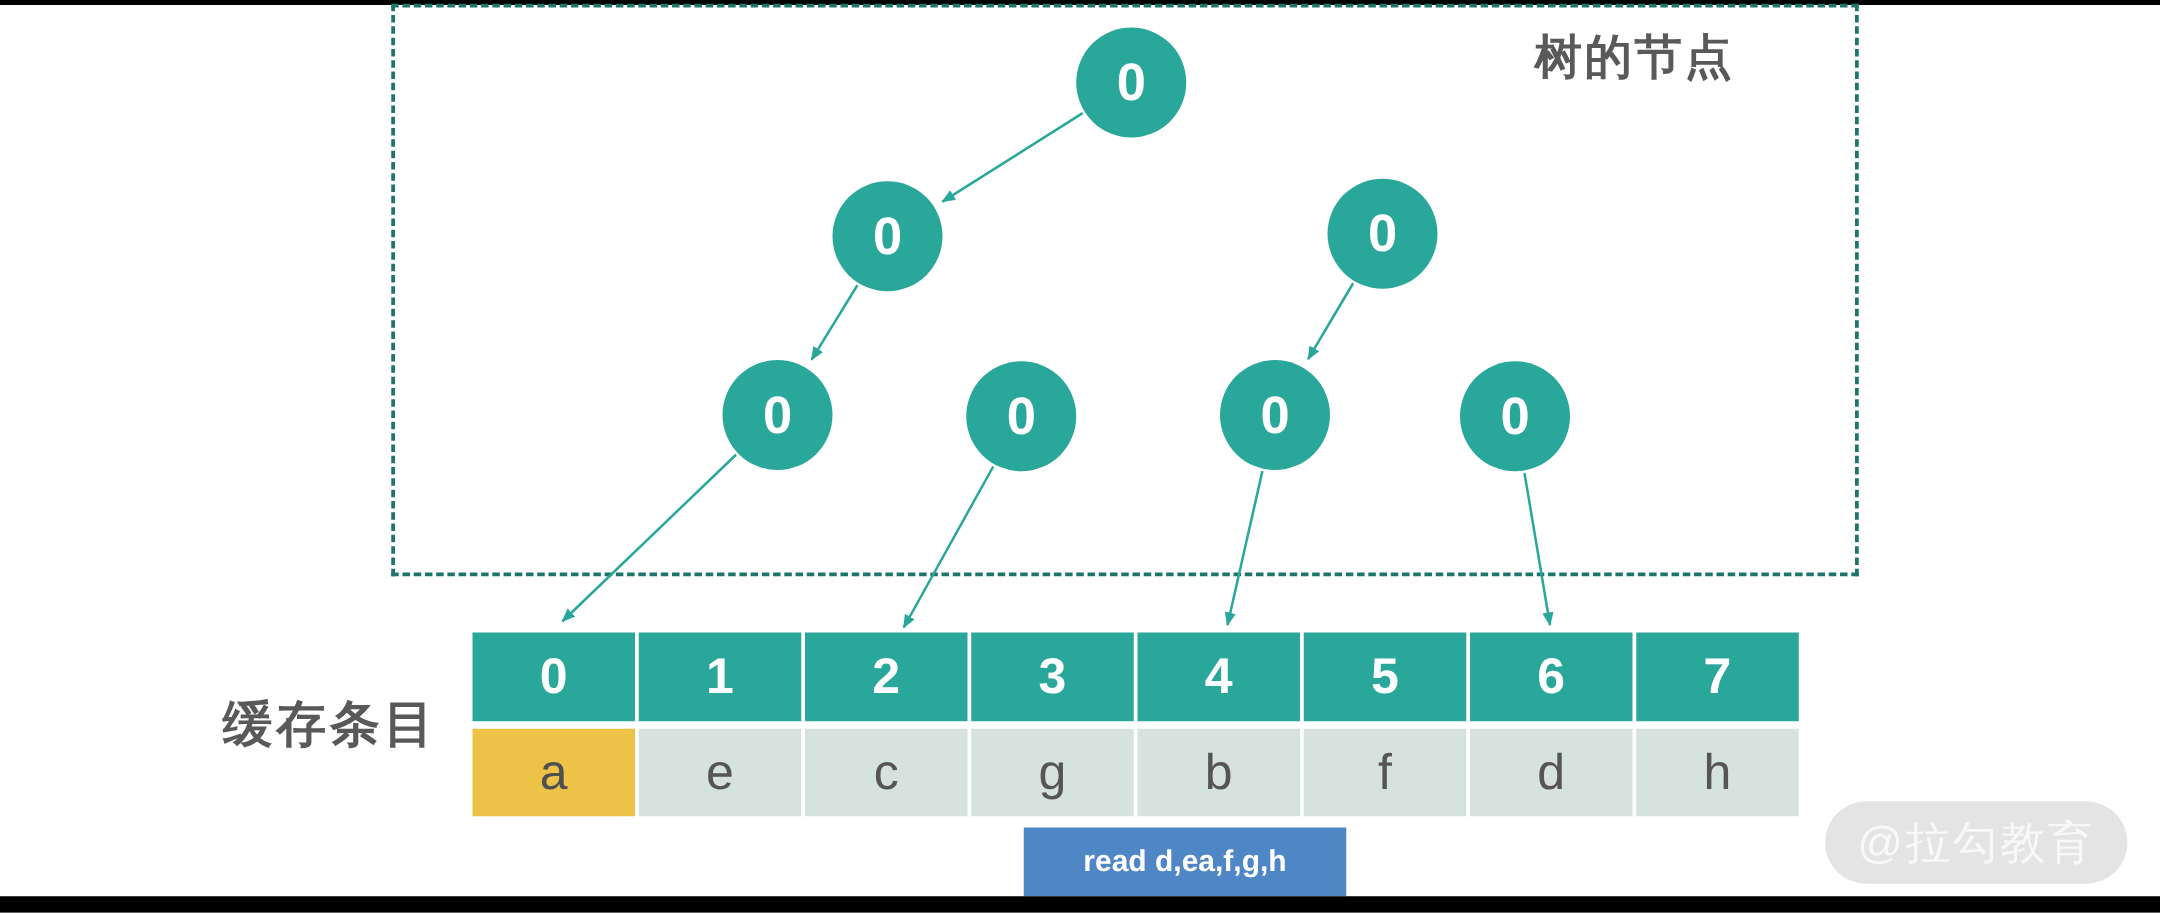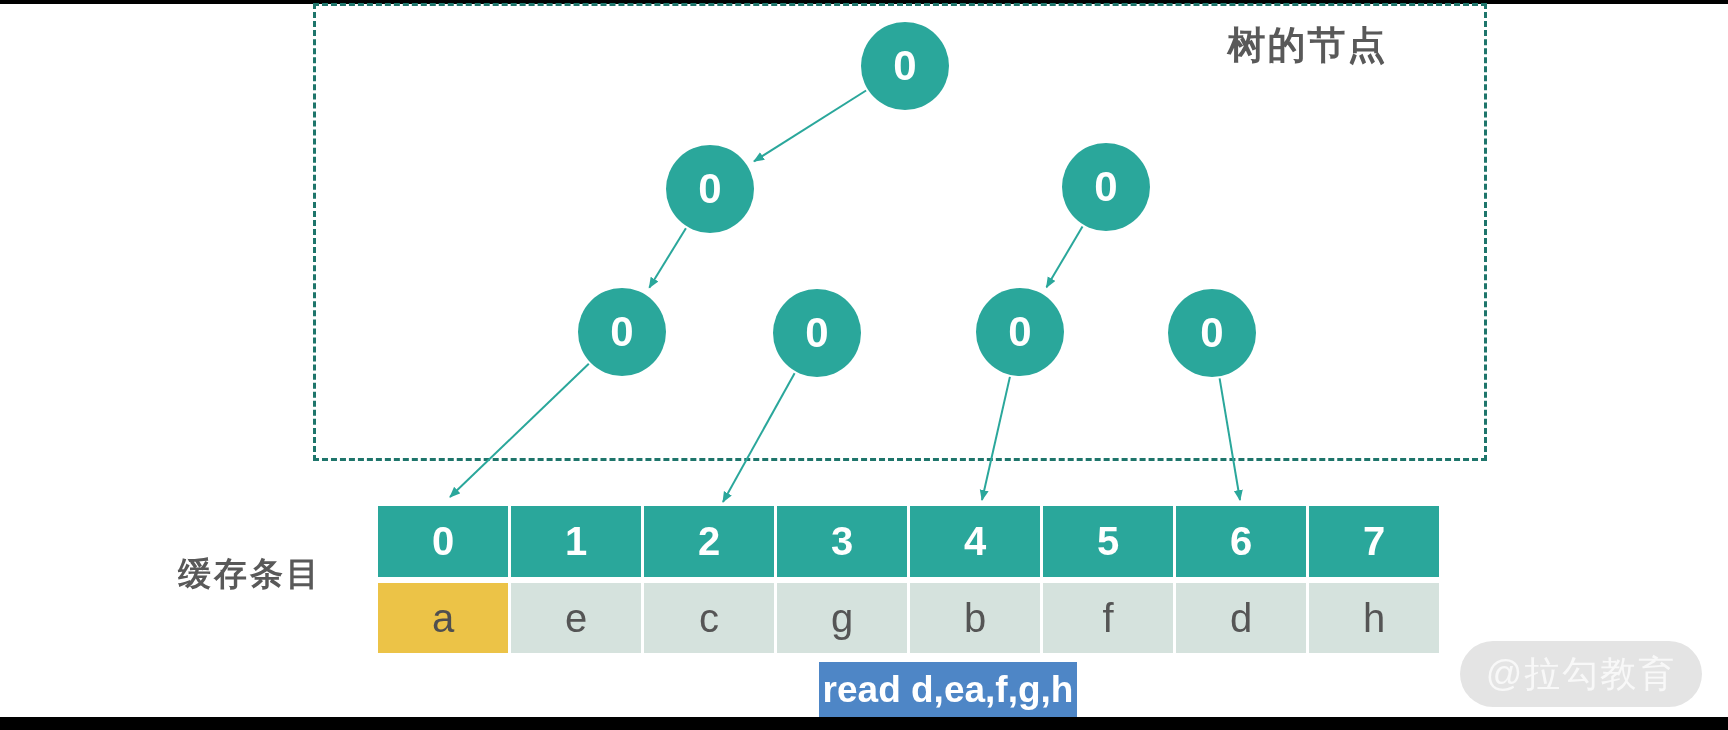--- a/index.html
+++ b/index.html
@@ -18,36 +18,36 @@
     position:absolute;left:1150px;top:20px;width:315px;text-align:center;
     font-size:38px;font-weight:600;color:#595959;letter-spacing:2px;
   }
   #arrows{position:absolute;left:0;top:0;pointer-events:none;}
   .node{
     position:absolute;width:88px;height:88px;border-radius:50%;
     background:#2AA79B;color:#ffffff;display:flex;align-items:center;
     justify-content:center;font-size:42px;font-weight:bold;
   }
   .cache-label{
-    position:absolute;left:178px;top:552px;font-size:33px;font-weight:bold;
+    position:absolute;left:178px;top:552px;font-size:40px;font-weight:bold;
     color:#595959;letter-spacing:3px;
   }
   .row{position:absolute;left:378px;display:flex;gap:3px;}
   .index-row{top:506px;}
   .entry-row{top:583px;}
   .cell{
     width:130px;display:flex;align-items:center;justify-content:center;
     box-sizing:border-box;
   }
   .idx-cell{height:71px;background:#2AA79B;color:#ffffff;font-size:40px;font-weight:600;}
   .ent-cell{height:70px;background:#D5E2DD;color:#555555;font-size:40px;}
   .ent-cell.highlight{background:#ECC347;color:#4F4F4F;}
   .read-badge{
     position:absolute;left:819px;top:662px;width:258px;height:55px;
-    background:#4E86C6;color:#ffffff;font-size:37px;font-weight:600;
+    background:#4E86C6;color:#ffffff;font-size:24px;font-weight:600;
     display:flex;align-items:center;justify-content:center;
   }
   .watermark{
     position:absolute;left:1460px;top:641px;width:242px;height:66px;
     background:#E4E4E4;border-radius:33px;color:#F8F8F8;font-size:36px;
     display:flex;align-items:center;justify-content:center;letter-spacing:2px;
   }
 </style>
 </head>
 <body>

